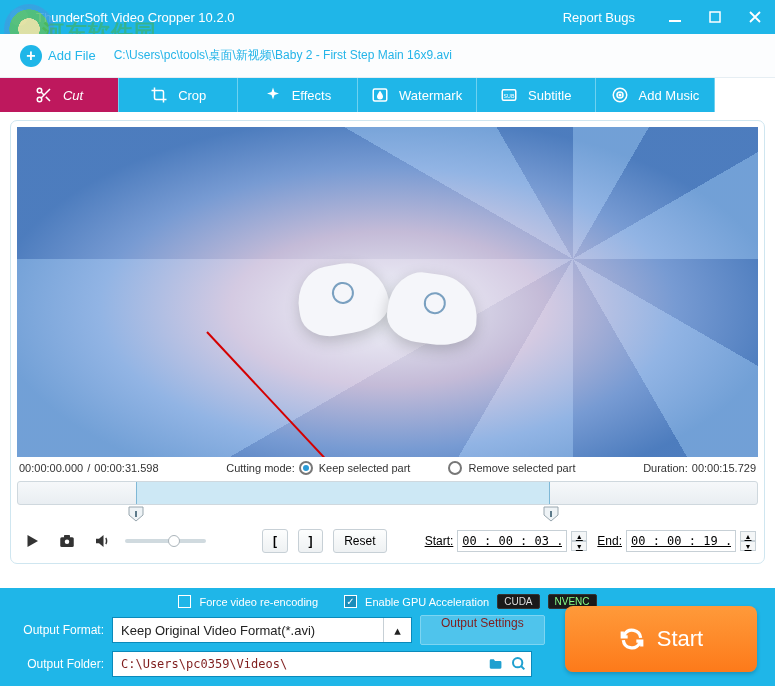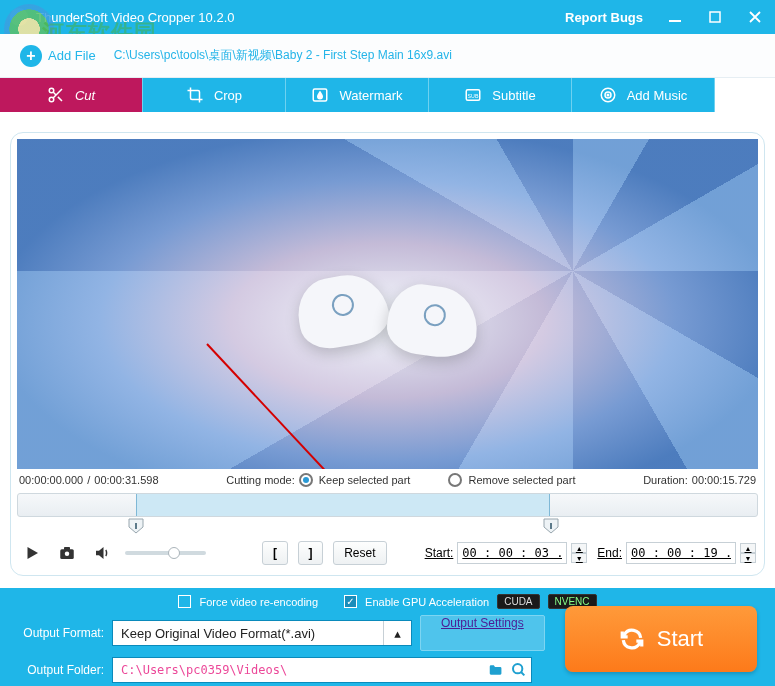--- a/index.html
+++ b/index.html
@@ -2,39 +2,39 @@
 <html><head>
 <meta charset="utf-8">
 <style>
 * { margin: 0; padding: 0; box-sizing: border-box; font-family: "Segoe UI", Arial, sans-serif; }
 body { width: 775px; height: 686px; background: #fff; overflow: hidden; }
 
 
 .titlebar { height: 34px; background: #1fb6e8; display: flex; align-items: center; color: #fff; font-size: 13px; padding-left: 10px; }
 .titlebar .logo { width: 18px; height: 18px; border-radius: 50%; background: #fff3; margin-right: 8px; }
 .titlebar .title { flex: 1; }
-.titlebar .report { font-weight: bold; margin-right: 12px; cursor: pointer; }
+.titlebar .report { font-weight: normal; margin-right: 20px; cursor: pointer; }
 .titlebar .winbtn { width: 40px; height: 34px; display: flex; align-items: center; justify-content: center; cursor: pointer; }
 .titlebar .winbtn svg { width: 12px; height: 12px; }
 
 
 .addrow { height: 44px; background: #fcfdfe; display: flex; align-items: center; padding-left: 10px; border-bottom: 1px solid #e6eef3; position: relative; }
 .addbtn { display: flex; align-items: center; gap: 6px; color: #23b6ea; font-size: 13px; padding: 6px 10px; border-radius: 6px; cursor: pointer; }
 .addbtn .plus { width: 22px; height: 22px; border-radius: 50%; background: #1fb6e8; color: #fff; display: flex; align-items: center; justify-content: center; font-size: 16px; font-weight: bold; }
 .filepath { color: #24b4e8; font-size: 12px; margin-left: 8px; }
 
 
 .tabs { height: 34px; background: #1fb6e8; display: flex; }
 .tab { flex: 1; display: flex; align-items: center; justify-content: center; gap: 10px; color: #fff; font-size: 13px; border-right: 1px solid #6ed1f0; cursor: pointer; }
 .tab:last-child { flex: 0 0 60px; background: #fff; border-right: none; }
 .tab.active { background: #be185d; font-style: italic; }
 .tab svg { width: 18px; height: 18px; }
 
 
-.panel { margin: 20px 10px 0 10px; border: 1px solid #cfe6f0; border-radius: 13px; padding: 6px; background: #fff; }
+.panel { margin: 8px 10px 0 10px; border: 1px solid #cfe6f0; border-radius: 7px; padding: 6px; background: #fff; }
 .video { width: 100%; height: 330px; background: #000; position: relative; overflow: hidden; }
 .video .frame { position: absolute; inset: 0; background:
   radial-gradient(ellipse at 50% 55%, rgba(255,255,255,0.9) 0%, rgba(255,220,230,0.7) 30%, rgba(180,200,240,0.5) 55%, rgba(120,160,210,0.3) 75%),
   repeating-conic-gradient(from 30deg at 75% 40%, #3a6db5 0deg 30deg, #6fa0d8 30deg 60deg);
 }
 .video .shoes { position: absolute; left: 50%; top: 50%; transform: translate(-50%,-40%); width: 200px; height: 120px; }
 .video .shoe { position: absolute; width: 90px; height: 70px; background: #f5f6fa; border-radius: 40% 50% 50% 40% / 60% 70% 40% 40%; box-shadow: 0 5px 15px rgba(0,0,0,.2); }
 .video .shoe.l { left: 10px; top: 20px; transform: rotate(-10deg); }
 .video .shoe.r { right: 10px; top: 30px; transform: rotate(8deg); }
 .video .lace { position:absolute; top:18px; left:35px; width:22px; height:22px; border:2px solid #7aa0c0; border-radius:50%; }
@@ -76,22 +76,22 @@
 .cb { width: 13px; height: 13px; border: 1px solid #fff; background: #fff0; display:inline-flex; align-items:center; justify-content:center; }
 .cb.on { background: #1a8dbb; }
 .cb.on::after { content: "✓"; font-size: 10px; color: #fff; }
 .badge { padding: 1px 6px; border: 1px solid #333; background: #1a1a1a; color: #8f8; font-size: 10px; border-radius: 2px; font-weight:normal; }
 .badge.cuda { color: #ddd; }
 .formrow { display: flex; align-items: center; gap: 8px; margin-bottom: 6px; }
 .formrow label { width: 90px; text-align: right; font-size: 12px; }
 .combo { flex: 0 0 300px; height: 26px; background: #fff; border: 1px solid #0a8abb; display: flex; align-items: center; color: #222; font-size: 13px; }
 .combo .txt { flex: 1; padding: 0 8px; }
 .combo .dd { width: 28px; height: 100%; border-left: 1px solid #c7d0d6; display:flex; align-items:center; justify-content:center; }
-.settingsbtn { height: 36px; padding: 0 20px; background: #4fc4ec; border: 1px solid #7dd5f2; color: #4c1d95; font-size: 12px; border-radius: 2px; cursor: pointer; text-decoration: underline; }
-.folderin { flex: 0 0 420px; height: 26px; background: #fff; border: 1px solid #0a8abb; display:flex; align-items:center; color:#ec4899; font-size:13px; }
+.settingsbtn { height: 30px; padding: 0 20px; background: #4fc4ec; border: 1px solid #7dd5f2; color: #7f1d1d; font-size: 12px; border-radius: 2px; cursor: pointer; }
+.folderin { flex: 0 0 420px; height: 26px; background: #fff; border: 1px solid #0a8abb; display:flex; align-items:center; color:#7f1d1d; font-size:13px; }
 .folderin .txt { flex:1; padding:0 8px; font-family: monospace; font-size:12px; }
 .folderin .ic { width:24px; color:#1fa0d0; display:flex; justify-content:center; cursor:pointer; }
 .startbtn { position: absolute; right: 18px; bottom: 14px; width: 192px; height: 66px; background: linear-gradient(#ff9a3a,#fd7a1a); border-radius: 8px; display:flex; align-items:center; justify-content:center; gap:12px; color:#fff; font-size:22px; cursor:pointer; box-shadow: 0 2px 4px rgba(0,0,0,.2); }
 .startbtn svg { width: 26px; height: 26px; }
 
 
 .wm { position: absolute; pointer-events: none; }
 .wm1 { left: 4px; top: 4px; width: 50px; height: 50px; border-radius: 50%; background: radial-gradient(circle,#ffe89a 30%,#5ac06a 31% 55%, #3aa0e0 56% 100%); opacity:.85; }
 .wm2 { left: 42px; top: 18px; color: #49b23d; font-size: 22px; font-weight:bold; opacity:.5; letter-spacing:1px; }
 .wm3 { left: 44px; top: 44px; color:#e88b2e; font-size:14px; opacity:.5; }
@@ -140,20 +140,26 @@
         <path d="M20 4 L8.12 15.88 M14.47 14.48 L20 20 M8.12 8.12 L12 12"></path>
       </svg>
     <span>Cut</span>
   </div>
   <div class="tab">
     <svg viewBox="0 0 24 24" fill="none" stroke="#fff" stroke-width="2">
         <path d="M6 2v14a2 2 0 0 0 2 2h14"></path>
         <path d="M18 22V8a2 2 0 0 0-2-2H2"></path>
       </svg>
     <span>Crop</span>
+  </div>
+  <div class="tab">
+    <svg viewBox="0 0 24 24" fill="#fff">
+        <path d="M12 2l2 6 6 2-6 2-2 6-2-6-6-2 6-2z"></path>
+      </svg>
+    <span>Effects</span>
   </div>
   <div class="tab">
     <svg viewBox="0 0 24 24" fill="none" stroke="#fff" stroke-width="2">
         <rect x="3" y="4" width="18" height="16" rx="2"></rect>
         <path d="M12 8c-2 3-3 4-3 6a3 3 0 0 0 6 0c0-2-1-3-3-6z" fill="#fff"></path>
       </svg>
     <span>Watermark</span>
   </div>
   <div class="tab">
     <svg viewBox="0 0 24 24" fill="none" stroke="#fff" stroke-width="2">

